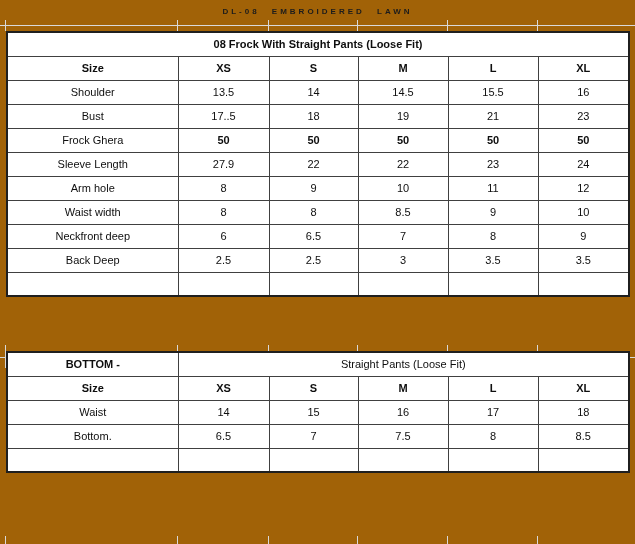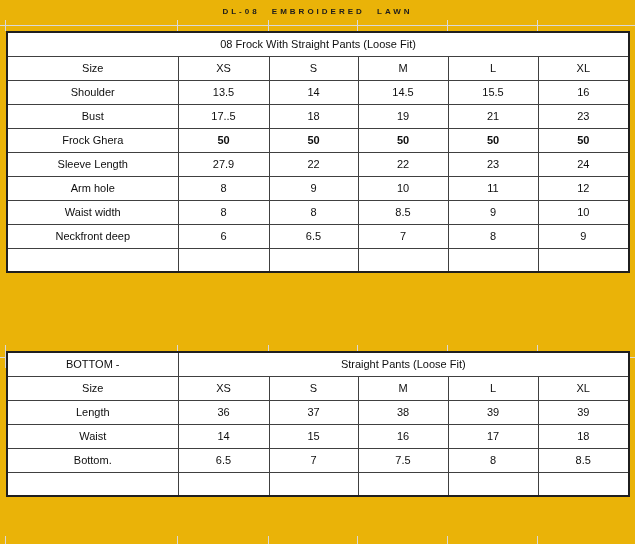--- a/index.html
+++ b/index.html
@@ -1,20 +1,20 @@
 <!DOCTYPE html>
 <html><head>
 <meta charset="utf-8">
 <style>
   * { margin:0; padding:0; box-sizing:border-box; }
   html,body { background:#ffffff; }
   body { font-family:"Liberation Sans", sans-serif; color:#111; }
   .canvas {
     position:relative; width:635px; height:544px;
-    background:#eab308; overflow:hidden;
+    background:#a16207; overflow:hidden;
   }
   .doc-title {
     position:absolute; top:7px; left:0; width:100%;
     text-align:center; font-size:8px; font-weight:700;
     letter-spacing:3px; word-spacing:7px; color:#1c1c1c;
     white-space:nowrap;
   }
   table.size-table {
     position:absolute; left:6px; width:622px;
     border-collapse:collapse; table-layout:fixed;
@@ -22,21 +22,21 @@
   }
   .t1 { top:31px; }
   .t2 { top:351px; }
   td {
     border:1px solid #404040;
     height:24px; padding:0 2px;
     text-align:center; vertical-align:middle;
     font-size:11px; line-height:12px; color:#0e0e0e;
     overflow:hidden; white-space:nowrap;
   }
-  td.bold { font-weight:400; }
+  td.bold { font-weight:700; }
   tr.bold-values td.val { font-weight:700; }
   .gridline { position:absolute; background:#d9d9d9; }
   .gl-h { height:1px; left:0; width:635px; }
   .gl-v { width:1px; }
 </style>
 </head>
 <body>
 
 <div class="canvas">
 
@@ -134,20 +134,28 @@
       </tr>
       <tr>
         <td>Neckfront deep</td>
         <td class="val">6</td>
         <td class="val">6.5</td>
         <td class="val">7</td>
         <td class="val">8</td>
         <td class="val">9</td>
       </tr>
       <tr>
+        <td>Back Deep</td>
+        <td class="val">2.5</td>
+        <td class="val">2.5</td>
+        <td class="val">3</td>
+        <td class="val">3.5</td>
+        <td class="val">3.5</td>
+      </tr>
+      <tr>
         <td></td>
         <td></td>
         <td></td>
         <td></td>
         <td></td>
         <td></td>
       </tr>
     </tbody>
   </table>
 
@@ -167,28 +175,20 @@
       </tr>
       <tr>
         <td class="bold">Size</td>
         <td class="bold">XS</td>
         <td class="bold">S</td>
         <td class="bold">M</td>
         <td class="bold">L</td>
         <td class="bold">XL</td>
       </tr>
       <tr>
-        <td>Length</td>
-        <td class="val">36</td>
-        <td class="val">37</td>
-        <td class="val">38</td>
-        <td class="val">39</td>
-        <td class="val">39</td>
-      </tr>
-      <tr>
         <td>Waist</td>
         <td class="val">14</td>
         <td class="val">15</td>
         <td class="val">16</td>
         <td class="val">17</td>
         <td class="val">18</td>
       </tr>
       <tr>
         <td>Bottom.</td>
         <td class="val">6.5</td>

